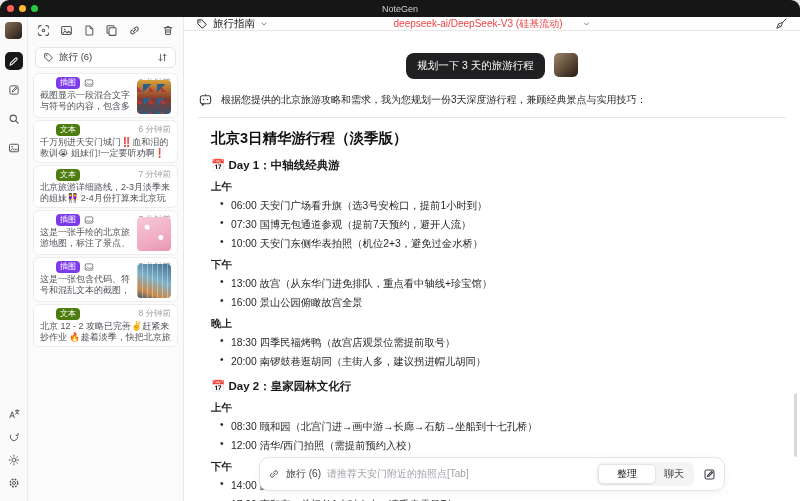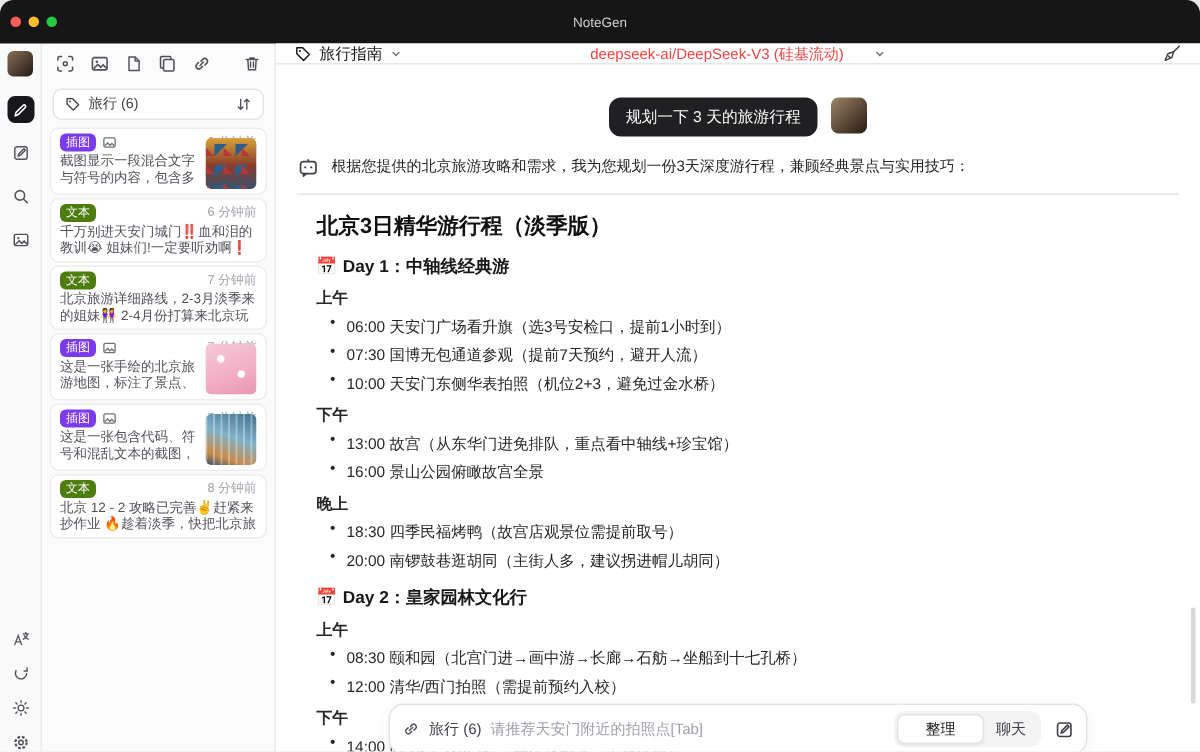--- a/index.html
+++ b/index.html
@@ -1,20 +1,20 @@
 <!DOCTYPE html>
 <html><head>
 <meta charset="utf-8">
 <style>
   * { margin:0; padding:0; box-sizing:border-box; }
   html,body { width:800px; height:501px; background:#e8e8e8; font-family:"Liberation Sans","DejaVu Sans",sans-serif; }
   .window { width:800px; height:501px; background:#fff; overflow:hidden; border-radius:9px 9px 0 0; position:relative; }
 
   
-  .titlebar { height:29px; background:#161616; display:flex; align-items:center; position:relative; }
+  .titlebar { height:17px; background:#161616; display:flex; align-items:center; position:relative; }
   .lights { display:flex; gap:5px; padding-left:7px; }
   .light { width:7px; height:7px; border-radius:50%; }
   .light.r { background:#ff5f57; } .light.y { background:#febc2e; } .light.g { background:#28c840; }
   .win-title { position:absolute; left:0; right:0; text-align:center; font-size:9px; color:#cfcfcf; }
 
   
   .app { display:flex; height:484px; }
 
   
   .rail { width:28px; background:#fafafa; border-right:1px solid #e9e9e9; display:flex; flex-direction:column; align-items:center; padding:5px 0 4px; }
@@ -28,21 +28,21 @@
   
   .sidebar { width:156px; background:#fbfbfb; border-right:1px solid #e9e9e9; display:flex; flex-direction:column; }
   .sb-toolbar { height:27px; display:flex; align-items:center; padding:0 9px; gap:10px; color:#52525b; }
   .sb-toolbar .spacer { flex:1; }
   .tag-box { margin:3px 7px 4px; height:21px; border:1px solid #e4e4e7; background:#fff; border-radius:6px; display:flex; align-items:center; padding:0 7px; color:#3f3f46; }
   .tag-box .lbl { font-size:9.5px; margin-left:5px; }
   .tag-box .sort { margin-left:auto; color:#52525b; }
   .cards { display:flex; flex-direction:column; gap:2px; padding:1px 5px; }
   .card { background:#fff; border:1px solid #ededed; border-radius:6px; padding:3px 6px; }
   .card-head { display:flex; align-items:center; gap:4px; height:12px; margin-bottom:1px; }
-  .badge { font-size:8px; line-height:1; color:#fff; padding:2px 4px; border-radius:4px; flex:none; }
+  .badge { font-size:8px; line-height:1; color:#fff; padding:2px 4px; border-radius:4px; flex:none;margin-left:16px; }
   .badge.img { background:#7c3aed; }
   .badge.txt { background:#4d7c0f; }
   .mini-img { color:#71717a; display:none; }
   .card.has-img .mini-img { display:block; }
   .card-time { margin-left:auto; font-size:8.5px; color:#a1a1aa; }
   .card-body { display:flex; gap:5px; }
   .card-text { flex:1; font-size:9px; line-height:11px; color:#52525b; max-height:22px; overflow:hidden; }
   .thumb { width:34px; height:34px; border-radius:4px; flex:none; margin-top:-10px; display:none; }
   .card.has-img .thumb { display:block; }
   .thumb.collage { background:

